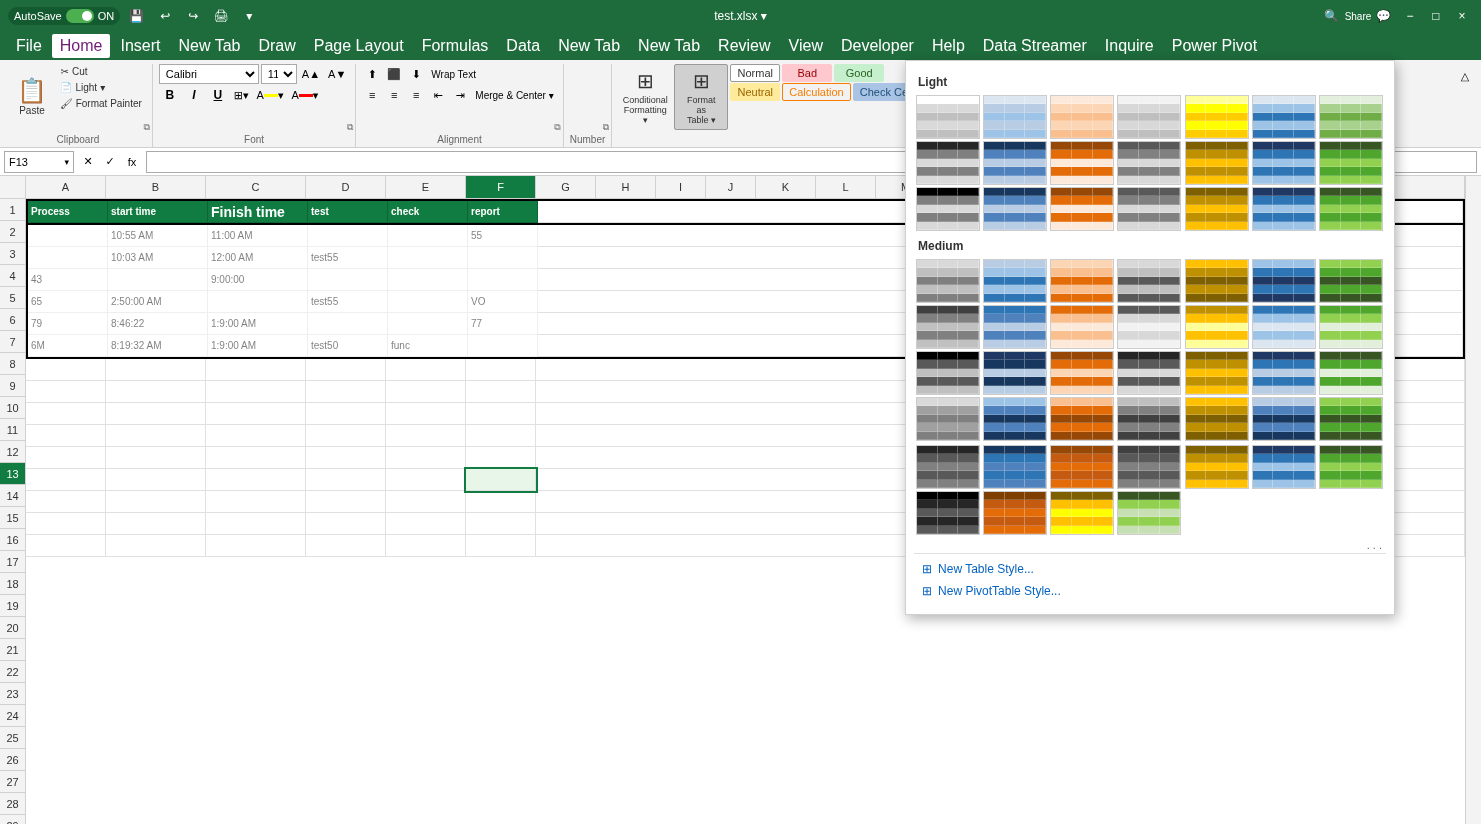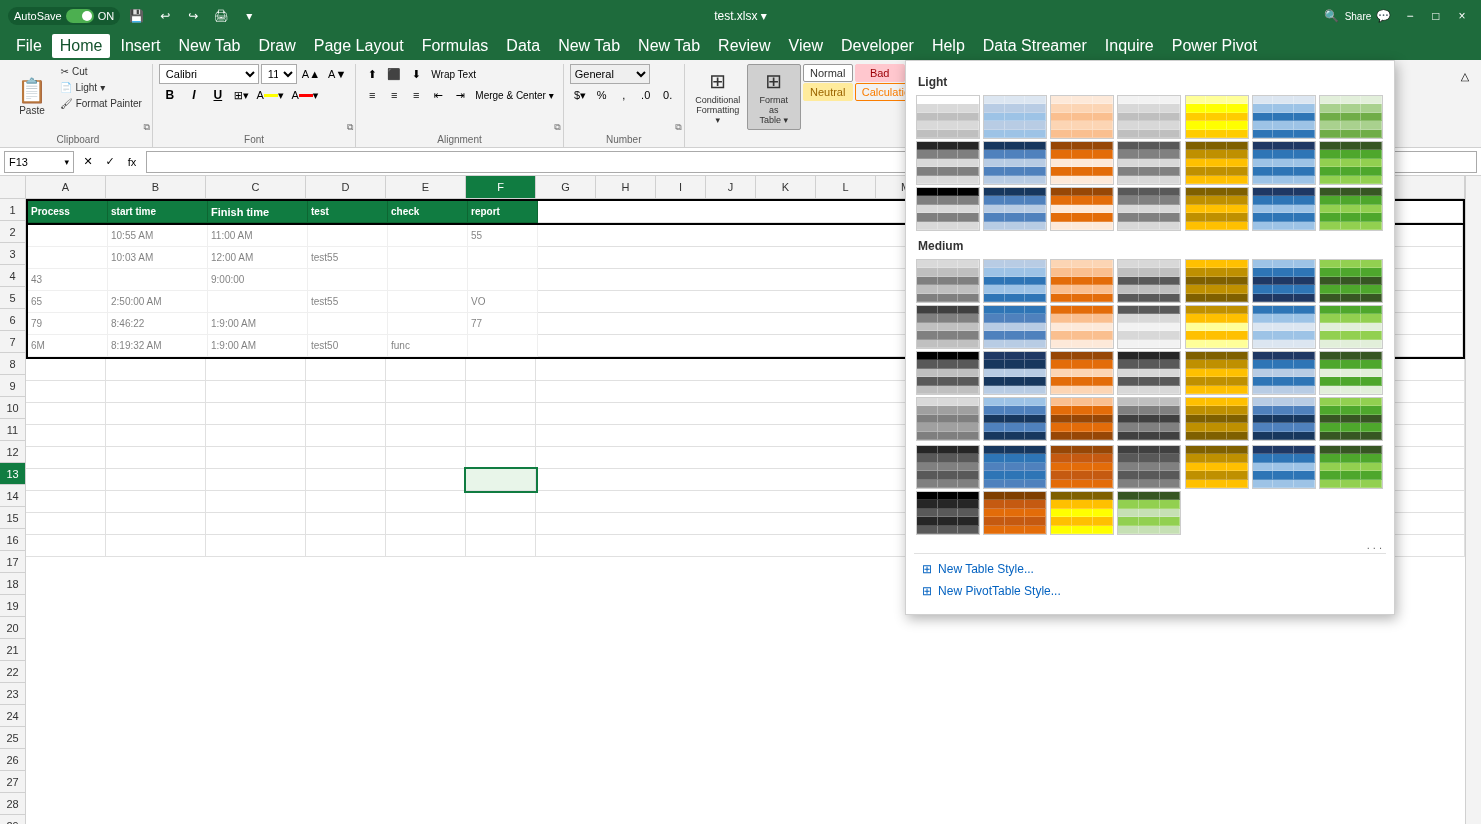--- a/index.html
+++ b/index.html
@@ -42,21 +42,21 @@
       display: flex;
       align-items: center;
       padding: 0 8px;
       color: white;
       gap: 2px;
     }
     .menu-item {
       padding: 3px 8px; cursor: pointer; font-size: 16px; border-radius: 2px;
       color: white;
     }
-    .menu-item.active { background: white; color: #14532d; }
+    .menu-item.active { background: white; color: #701a75; }
 
     
     .ribbon {
       background: #f3f3f3;
       border-bottom: 1px solid #d0d0d0;
       padding: 4px 4px 0 4px;
       display: flex;
       gap: 0;
       min-height: 86px;
     }
@@ -375,36 +375,20 @@
             <span style="font-size:10px;">Merge &amp; Center ▾</span>
           </button>
         </div>
       </div>
     </div>
     <div class="ribbon-group-label">Alignment</div>
     <span class="ribbon-group-expand">⧉</span>
   </div>
 
   <div class="ribbon-group">
-    <div class="ribbon-group-content">
-      <div class="ribbon-sub">
-        <div class="ribbon-row">
-          <select style="width:80px;height:20px;font-size:11px;border:1px solid #aaa;">
-            <option>General</option>
-          </select>
-        </div>
-        <div class="ribbon-row">
-          <button class="small-btn">$▾</button>
-          <button class="small-btn">%</button>
-          <button class="small-btn">,</button>
-          <button class="small-btn">.0</button>
-          <button class="small-btn">0.</button>
-        </div>
-      </div>
-    </div>
     <div class="ribbon-group-label">Number</div>
     <span class="ribbon-group-expand">⧉</span>
   </div>
 
   <div class="ribbon-group" style="position:relative;">
     <div class="ribbon-group-content">
 
       <div style="display:flex;flex-direction:column;align-items:center;gap:2px;">
         <button class="rb-btn-large" style="font-size:10px;width:54px;">
           <span style="font-size:20px;">⊞</span>
@@ -535,21 +519,21 @@
         <div class="row-num">26</div>
         <div class="row-num">27</div>
         <div class="row-num">28</div>
         <div class="row-num">29</div>
       </div>
       <div class="grid-content">
 
         <div class="grid-row" style="border: 2px solid #000; position:relative;">
           <div class="grid-cell header-cell" style="width:80px;font-size:10px;">Process</div>
           <div class="grid-cell header-cell" style="width:100px;font-size:10px;">start time</div>
-          <div class="grid-cell header-cell" style="width:100px;font-size:11px;">Finish time</div>
+          <div class="grid-cell header-cell" style="width:100px;font-size:14px;">Finish time</div>
           <div class="grid-cell header-cell" style="width:80px;font-size:10px;">test</div>
           <div class="grid-cell header-cell" style="width:80px;font-size:10px;">check</div>
           <div class="grid-cell header-cell" style="width:70px;font-size:10px;">report</div>
           <div class="grid-cell" style="flex:1;"></div>
         </div>
 
         <div class="grid-row" style="border-left:2px solid #000;border-right:2px solid #000;">
           <div class="grid-cell data-cell" style="width:80px;opacity:0.5;"></div>
           <div class="grid-cell data-cell" style="width:100px;opacity:0.5;">10:55 AM</div>
           <div class="grid-cell data-cell" style="width:100px;opacity:0.5;">11:00 AM</div>

